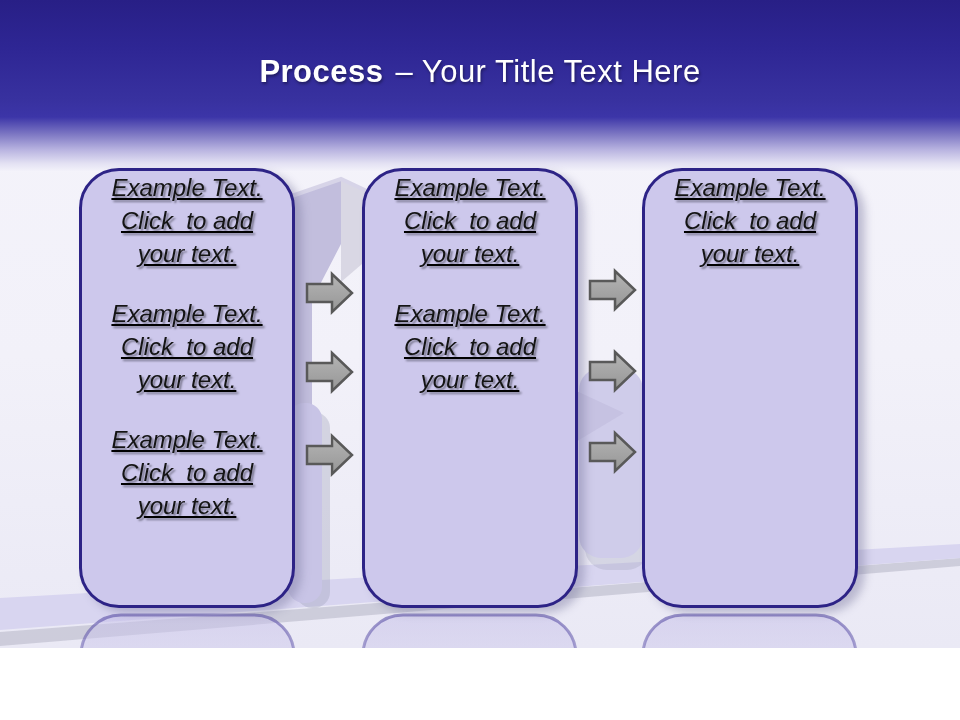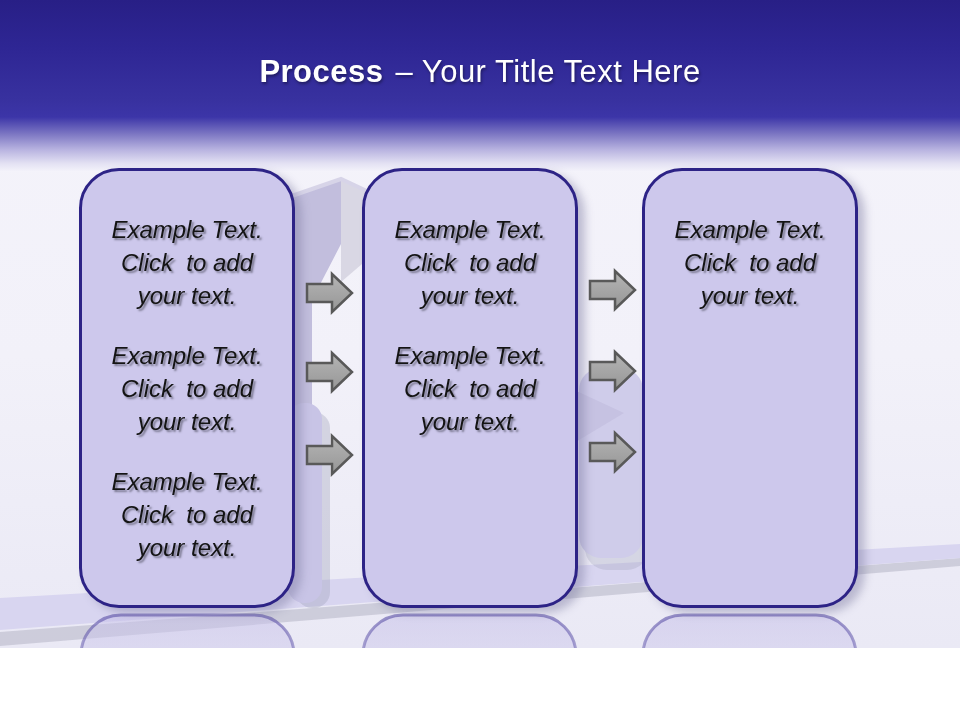--- a/index.html
+++ b/index.html
@@ -19,21 +19,21 @@
   .title-rest{font-weight:normal;margin-left:12px;}
 
   
   .decor{position:absolute;top:0;left:0;}
 
   
   .box{position:absolute;top:168px;width:210px;height:434px;
        background:#cdc8ec;border:3px solid #2d2386;border-radius:40px;
        box-shadow:7px 5px 9px rgba(126,124,162,0.45);
        box-sizing:content-box;padding-top:0;}
-  .box-inner{padding-top:42px;}
+  .box-inner{text-decoration:underline;}
   .para{margin:0 0 27px 0;text-align:center;font-style:italic;
         font-size:24px;line-height:33px;color:#141414;
         text-shadow:2px 2px 2px rgba(70,70,85,0.62);}
   .line{display:block;white-space:pre;}
 
   
   .conn{position:absolute;width:50px;height:44px;}
 
   
   .reflections{position:absolute;top:612px;left:0;}

